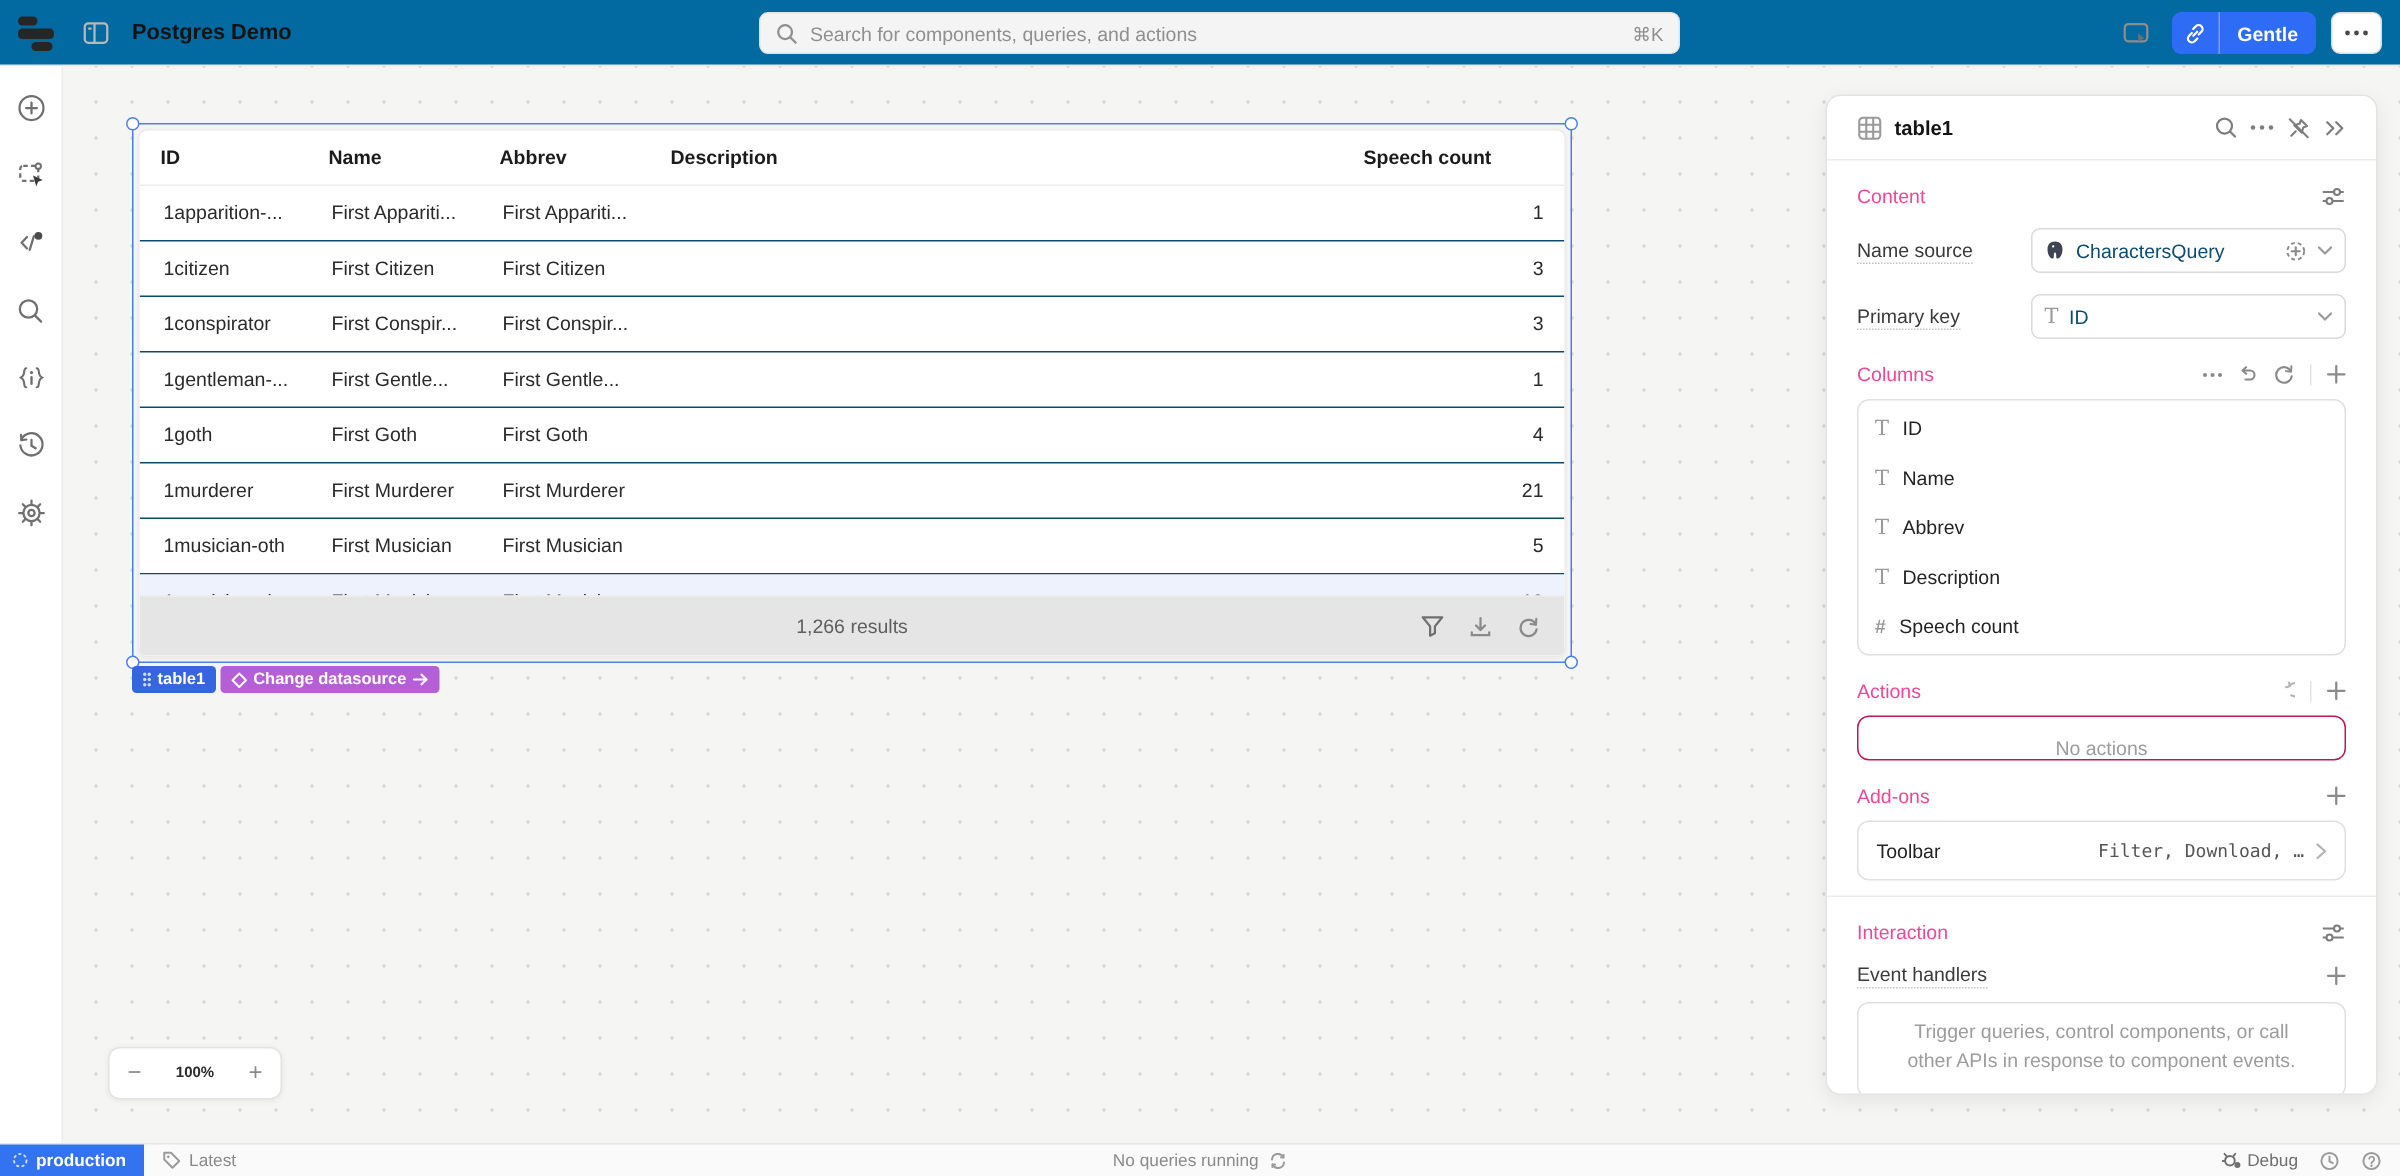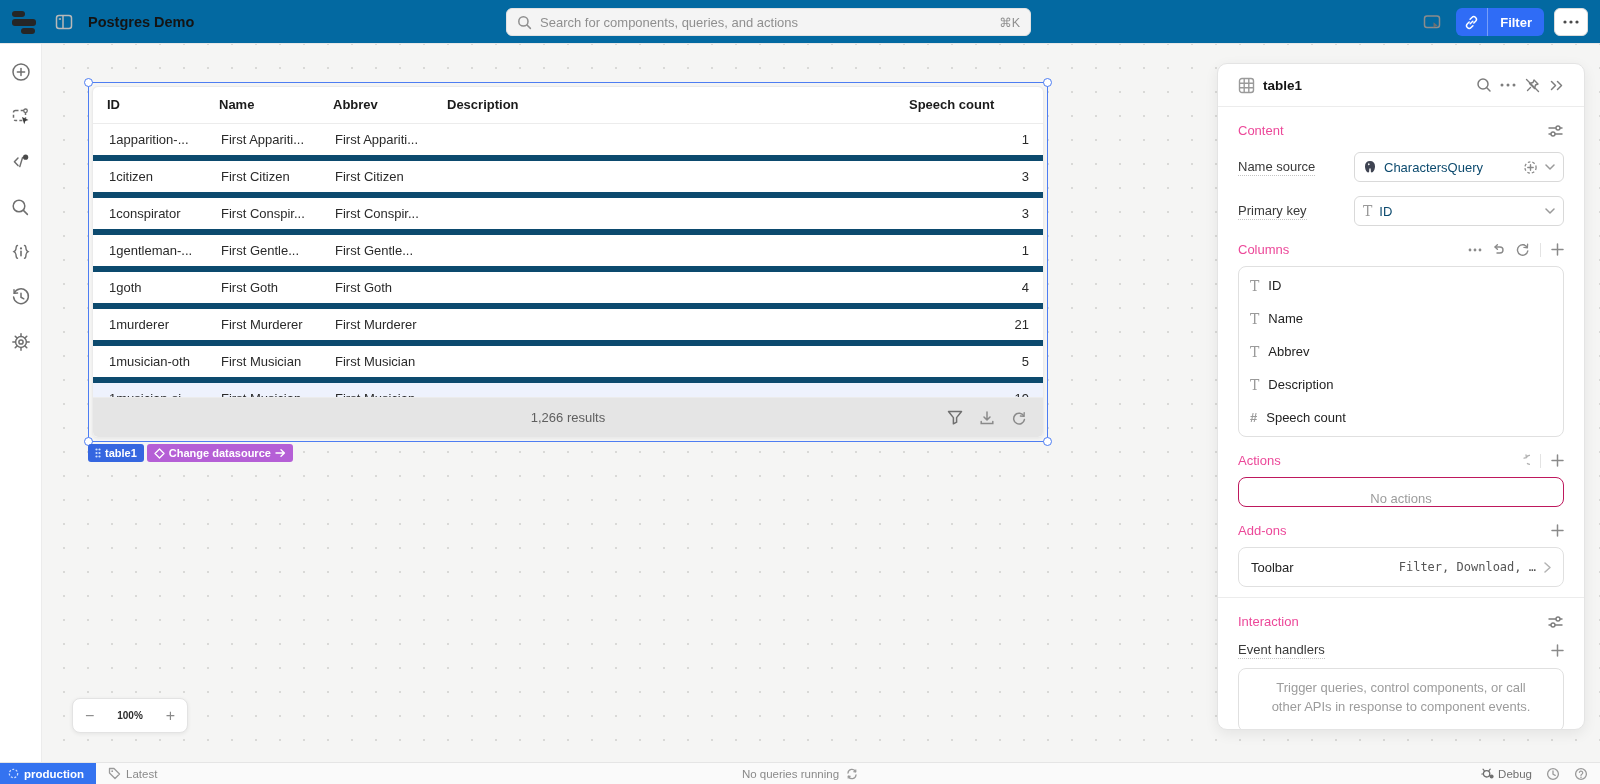--- a/index.html
+++ b/index.html
@@ -9,21 +9,21 @@
 
   
   .topbar { position:absolute; top:0; left:0; right:0; height:44px; background:#0369a1; border-bottom:1px solid #e7e7e7; display:flex; align-items:center; z-index:30; }
   .logo { width:26px; height:22px; margin-left:12px; position:relative; }
   .logo i { position:absolute; background:#262626; border-radius:3px; }
   .logo i:nth-child(1){ left:0; top:0; width:13px; height:6px; }
   .logo i:nth-child(2){ left:0; top:8px; width:24px; height:7px; }
   .logo i:nth-child(3){ left:9px; top:17px; width:14px; height:6px; }
   .panel-toggle { margin-left:14px; width:24px; height:24px; display:flex; align-items:center; justify-content:center; border-radius:5px; }
   .app-title { margin-left:12px; font-weight:700; font-size:14.5px; color:#141414; }
-  .searchwrap { position:absolute; left:506px; top:8px; width:525px; height:28px; background:#f4f4f4; border:1px solid #e2e2e2; border-radius:6px; display:flex; align-items:center; padding:0 10px; gap:8px; }
+  .searchwrap { position:absolute; left:506px; top:8px; width:614px; height:28px; background:#f4f4f4; border:1px solid #e2e2e2; border-radius:6px; display:flex; align-items:center; padding:0 10px; gap:8px; }
   .searchwrap input { flex:1; border:none; outline:none; background:transparent; font-family:"Liberation Sans",sans-serif; font-size:13px; color:#333; }
   .searchwrap input::placeholder { color:#8f8f8f; }
   .kbd { color:#8f8f8f; font-size:12.5px; }
   .topbar-right { position:absolute; right:12px; top:0; height:44px; display:flex; align-items:center; gap:10px; }
   .icon-btn { width:28px; height:28px; display:flex; align-items:center; justify-content:center; border-radius:6px; cursor:pointer; }
   .share-group { display:flex; height:28px; border-radius:6px; overflow:hidden; }
   .share-seg { background:#2f6cf6; color:#fff; display:flex; align-items:center; justify-content:center; }
   .share-seg.link { width:32px; border-right:1px solid rgba(255,255,255,.35); }
   .share-seg.label { padding:0 12px; font-weight:700; font-size:13px; }
   .more-btn { width:34px; height:28px; border:1px solid #dcdcdc; border-radius:6px; background:#fff; display:flex; align-items:center; justify-content:center; color:#444; letter-spacing:1px; font-weight:700; }
@@ -38,21 +38,21 @@
     background-image:radial-gradient(#d9d9d7 1px, transparent 1.2px); background-size:24px 24px; background-position:10px 12px; }
 
   
   .sel-frame { position:absolute; left:88px; top:82px; width:960px; height:360px; border:1.5px solid #4d7df2; z-index:5; }
   .handle { position:absolute; width:9px; height:9px; background:#fff; border:1.5px solid #4d7df2; border-radius:50%; }
   .h-tl{ left:-5px; top:-5px; } .h-tr{ right:-5px; top:-5px; } .h-bl{ left:-5px; bottom:-5px; } .h-br{ right:-5px; bottom:-5px; }
   .table-card { position:absolute; left:92px; top:86px; width:952px; height:352px; background:#fff; border:1px solid #ebebeb; border-radius:6px; overflow:hidden; box-shadow:0 1px 3px rgba(0,0,0,.05); z-index:6; display:flex; flex-direction:column; }
   .tgrid { display:grid; grid-template-columns:112px 114px 114px 1fr 120px; padding:0 14px; align-items:center; }
   .thead { height:37px; border-bottom:1px solid #ececec; font-weight:700; color:#1b1b1b; }
   .tbody { height:275px; overflow:hidden; }
-  .trow { height:37px; border-bottom:6px solid #0c4a6e; color:#2a2a2a; cursor:pointer;padding-left:16px; }
+  .trow { height:37px; border-bottom:1px solid #0c4a6e; color:#2a2a2a; cursor:pointer;padding-left:16px; }
   .trow.hl { background:#eef2fd; }
   .tcell.num, .thcell.num { text-align:right; }
   .tfoot { height:40px; border-top:1px solid #ececec; display:flex; align-items:center; position:relative; margin-top:auto; background:#e5e5e5; }
   .results { position:absolute; left:0; right:0; text-align:center; color:#5f5f5f; }
   .tfoot-icons { margin-left:auto; display:flex; align-items:center; gap:16px; padding-right:16px; z-index:2; }
 
   
   .badge-row { position:absolute; left:88px; top:444px; display:flex; gap:3px; z-index:7; }
   .badge { height:18px; display:flex; align-items:center; gap:4px; color:#fff; font-size:11px; font-weight:700; padding:0 7px; border-radius:3px; cursor:pointer; }
   .badge.blue { background:#3566e0; }
@@ -137,21 +137,21 @@
             <path d="M10.5 9.2 L14.5 12.6 L10.5 14.5 Z" fill="#6f6f6f"></path>
           </svg>
       </div>
       <div class="share-group">
         <div class="share-seg link">
           <svg width="15" height="15" viewBox="0 0 15 15">
               <path d="M6.2 8.8 L8.8 6.2 M5.2 7 L3.4 8.8 a2.6 2.6 0 0 0 3.7 3.7 L8.9 10.7 M9.8 8 L11.6 6.2 A2.6 2.6 0 0 0 7.9 2.5 L6.1 4.3" fill="none" stroke="#fff" stroke-width="1.5" stroke-linecap="round"></path>
             </svg>
         </div>
         <div class="share-seg label">
-            <span>Filter</span>
+            <span>Gentle</span>
           </div>
       </div>
       <div class="more-btn">
         <svg width="16" height="4" viewBox="0 0 16 4">
             <circle cx="2" cy="2" r="1.6" fill="#4a4a4a"></circle>
             <circle cx="8" cy="2" r="1.6" fill="#4a4a4a"></circle>
             <circle cx="14" cy="2" r="1.6" fill="#4a4a4a"></circle>
           </svg>
       </div>
     </div>

